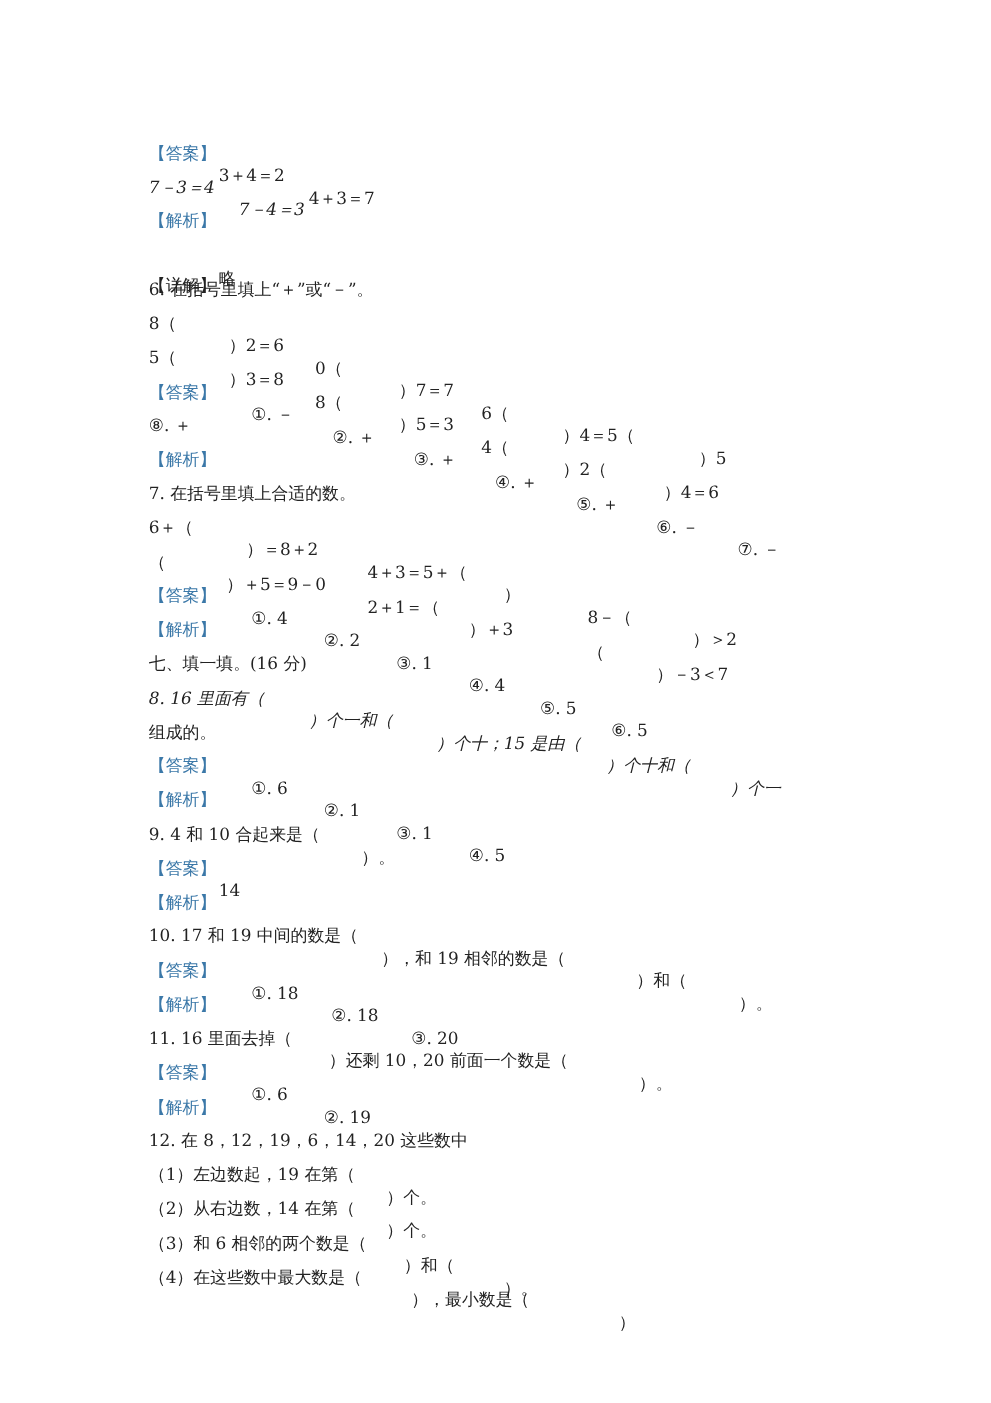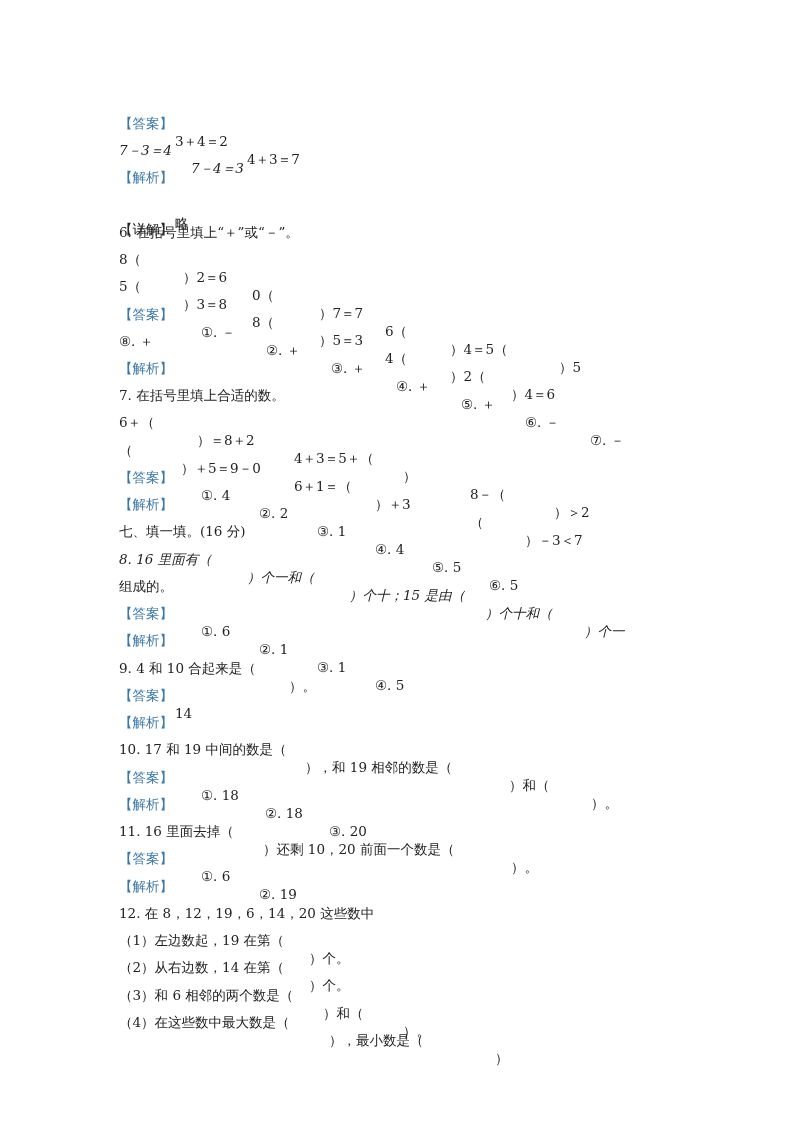--- a/index.html
+++ b/index.html
@@ -42,21 +42,21 @@
   <span class="seg" style="left:331px">）4＝5（</span>
   <span class="seg" style="left:440px">）5</span>
 </div>
 <div class="line" style="top:259px;">
   <span class="seg" style="left:0">5（</span>
   <span class="seg" style="left:64px">）3＝8</span>
   <span class="seg" style="left:133px">8（</span>
   <span class="seg" style="left:200px">）5＝3</span>
   <span class="seg" style="left:266px">4（</span>
   <span class="seg" style="left:331px">）2（</span>
-  <span class="seg" style="left:392px">）4＝6</span>
+  <span class="seg" style="left:412px">）4＝6</span>
 </div>
 <div class="line" style="top:287px;">
   <span class="seg tag" style="left:0">【答案】</span>
   <span class="seg" style="left:82px">①. －</span>
   <span class="seg" style="left:147px">②. ＋</span>
   <span class="seg" style="left:212px">③. ＋</span>
   <span class="seg" style="left:277px">④. ＋</span>
   <span class="seg" style="left:342px">⑤. ＋</span>
   <span class="seg" style="left:406px">⑥. －</span>
   <span class="seg" style="left:471px">⑦. －</span>
@@ -75,21 +75,21 @@
   <span class="seg" style="left:0">6＋（</span>
   <span class="seg" style="left:78px">）＝8＋2</span>
   <span class="seg" style="left:175px">4＋3＝5＋（</span>
   <span class="seg" style="left:284px">）</span>
   <span class="seg" style="left:351px">8－（</span>
   <span class="seg" style="left:435px">）＞2</span>
 </div>
 <div class="line" style="top:423px;">
   <span class="seg" style="left:0">（</span>
   <span class="seg" style="left:62px">）＋5＝9－0</span>
-  <span class="seg" style="left:175px">6＋1＝（</span>
+  <span class="seg" style="left:175px">2＋1＝（</span>
   <span class="seg" style="left:256px">）＋3</span>
   <span class="seg" style="left:351px">（</span>
   <span class="seg" style="left:406px">）－3＜7</span>
 </div>
 <div class="line" style="top:450px;">
   <span class="seg tag" style="left:0">【答案】</span>
   <span class="seg" style="left:82px">①. 4</span>
   <span class="seg" style="left:140px">②. 2</span>
   <span class="seg" style="left:198px">③. 1</span>
   <span class="seg" style="left:256px">④. 4</span>

